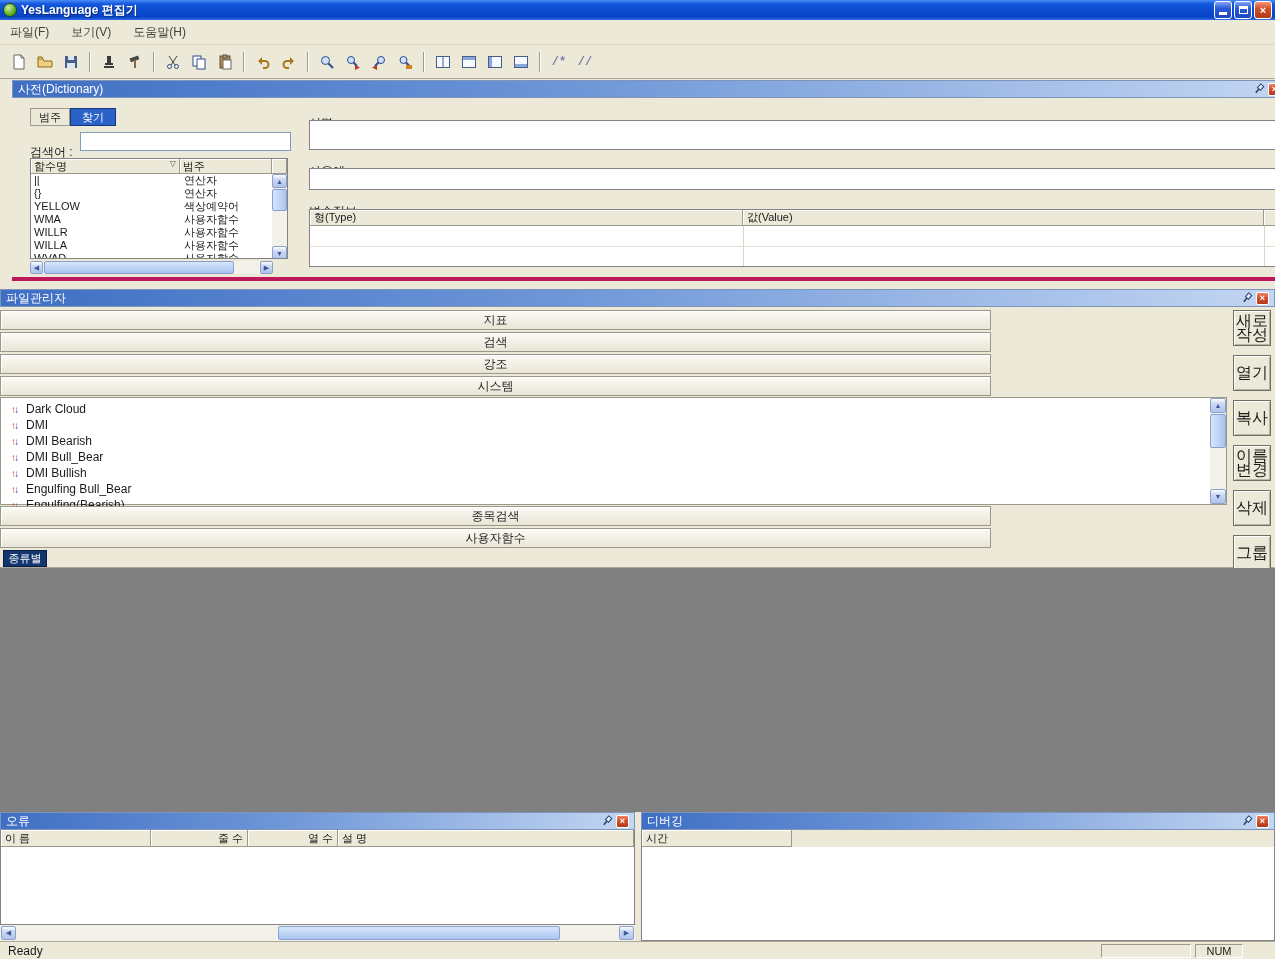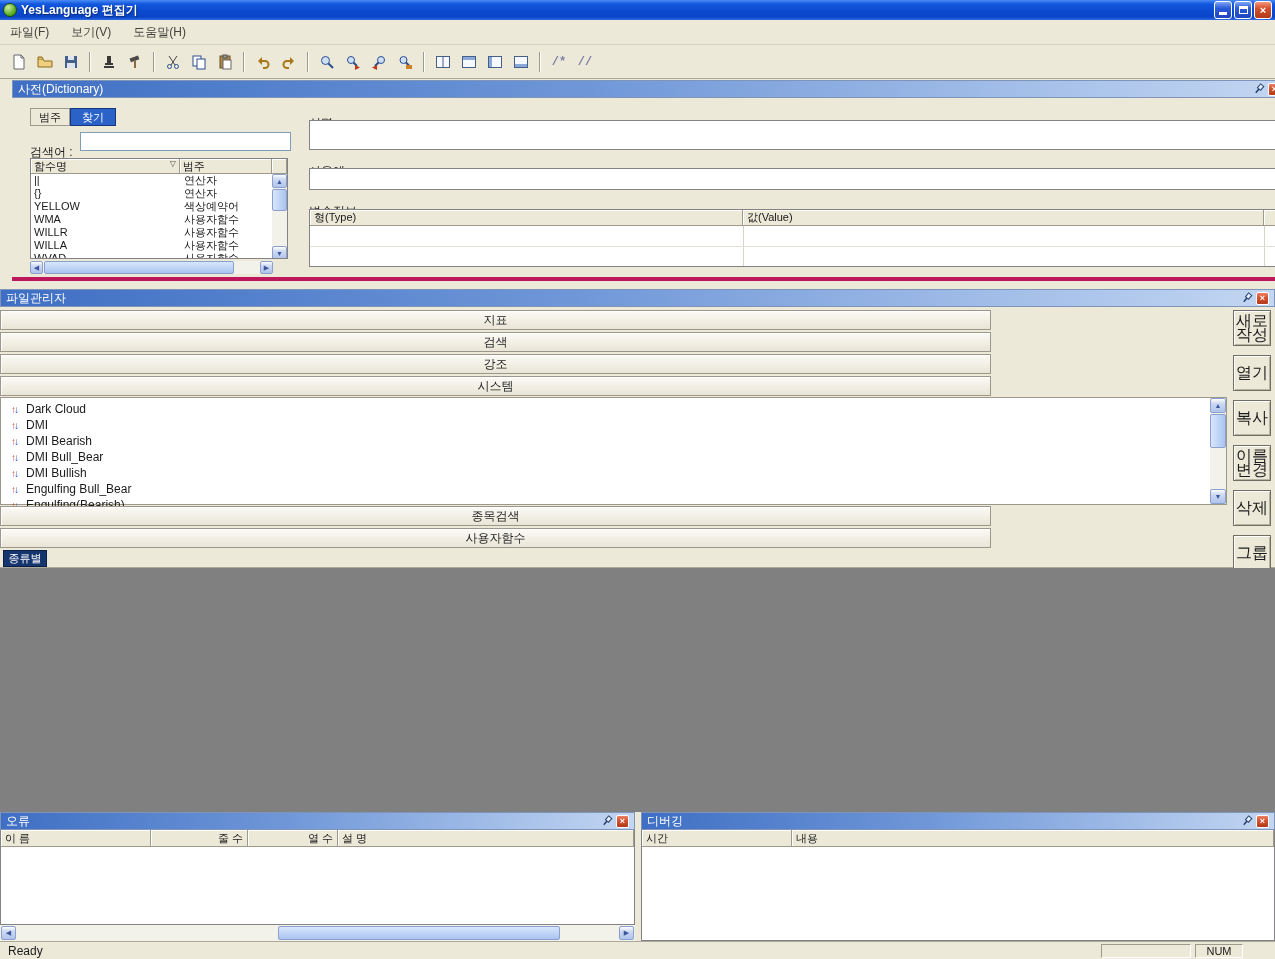--- a/index.html
+++ b/index.html
@@ -471,21 +471,20 @@
             <g transform="rotate(40 6 6)">
               <rect x="4" y="1" width="4" height="5" fill="#e8eefc" stroke="#23406e"></rect>
               <line x1="6" y1="6" x2="6" y2="11" stroke="#23406e" stroke-width="1.5"></line>
             </g>
           </svg>
         <span class="closebox">×</span>
       </span>
     </div>
     <div style="display:flex;height:17px;border-left:1px solid #848284;border-right:1px solid #848284;">
       <span class="hcell" style="width:150px;">시간</span>
-      <span class="hcell" style="flex:1;">내용</span>
     </div>
     <div style="height:94px;background:#fff;border:1px solid #848284;border-top:0;"></div>
   </div>
 
   <div class="abs statusbar">
     <span>Ready</span>
     <span class="abs sunken" style="right:84px;top:2px;width:90px;height:14px;"></span>
     <span class="abs sunken" style="right:32px;top:2px;width:48px;height:14px;text-align:center;font-size:11px;line-height:12px;">NUM</span>
   </div>
 

